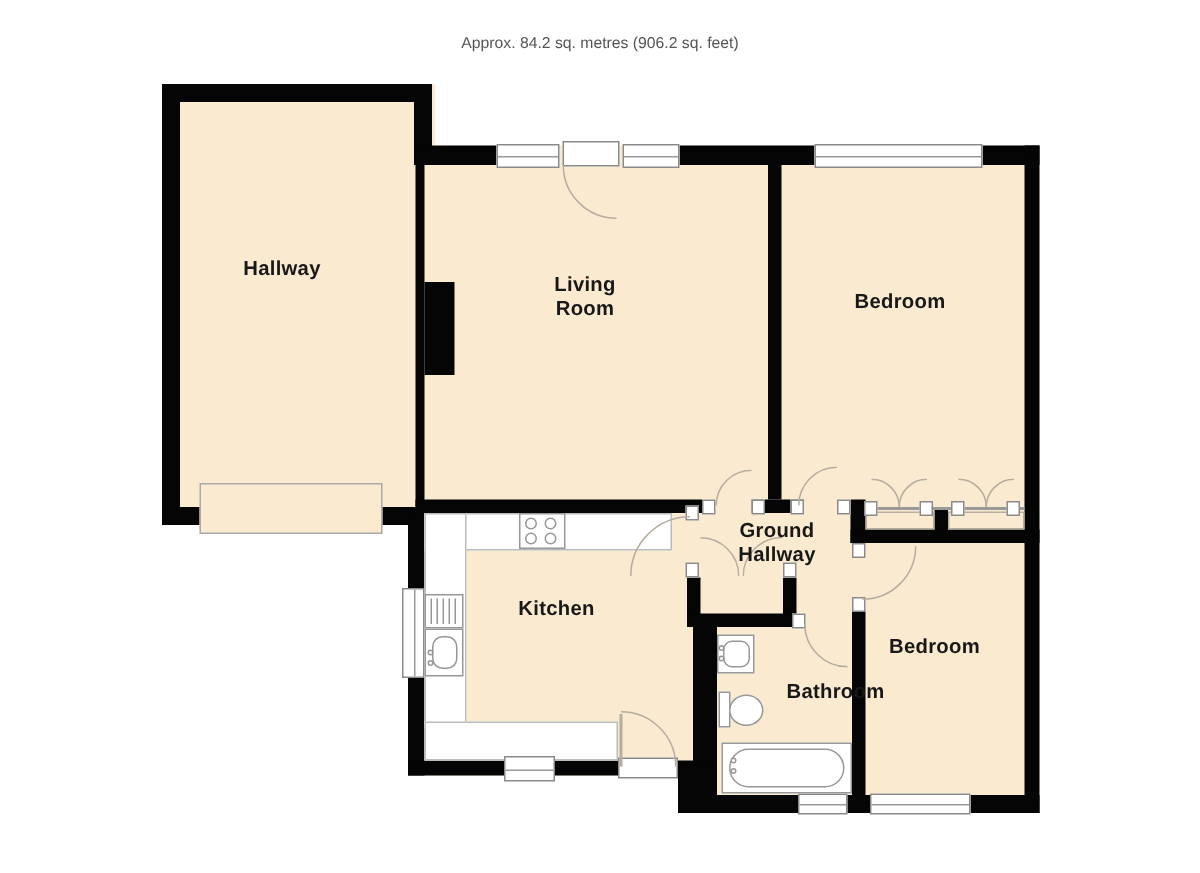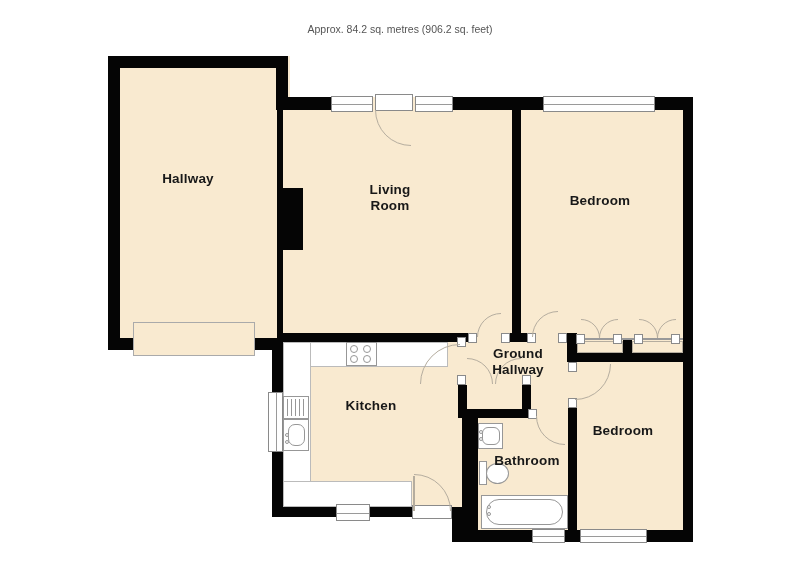--- a/index.html
+++ b/index.html
@@ -147,16 +147,16 @@
   <div class="arc q-ne" style="left:620px;top:319px;width:38px;height:38px;"></div>
   <div class="arc q-nw" style="left:657px;top:319px;width:38px;height:38px;"></div>
 
   <div class="room-label" style="left:188px;top:179px;">Hallway</div>
   <div class="room-label" style="left:390px;top:198px;">Living
 Room</div>
   <div class="room-label" style="left:600px;top:201px;">Bedroom</div>
   <div class="room-label" style="left:518px;top:362px;">Ground
 Hallway</div>
   <div class="room-label" style="left:371px;top:406px;">Kitchen</div>
-  <div class="room-label" style="left:527px;top:461px;">Bathroom</div>
+  <div class="room-label" style="left:557px;top:461px;">Bathroom</div>
   <div class="room-label" style="left:623px;top:431px;">Bedroom</div>
 
 </div>
 
 </body></html>

